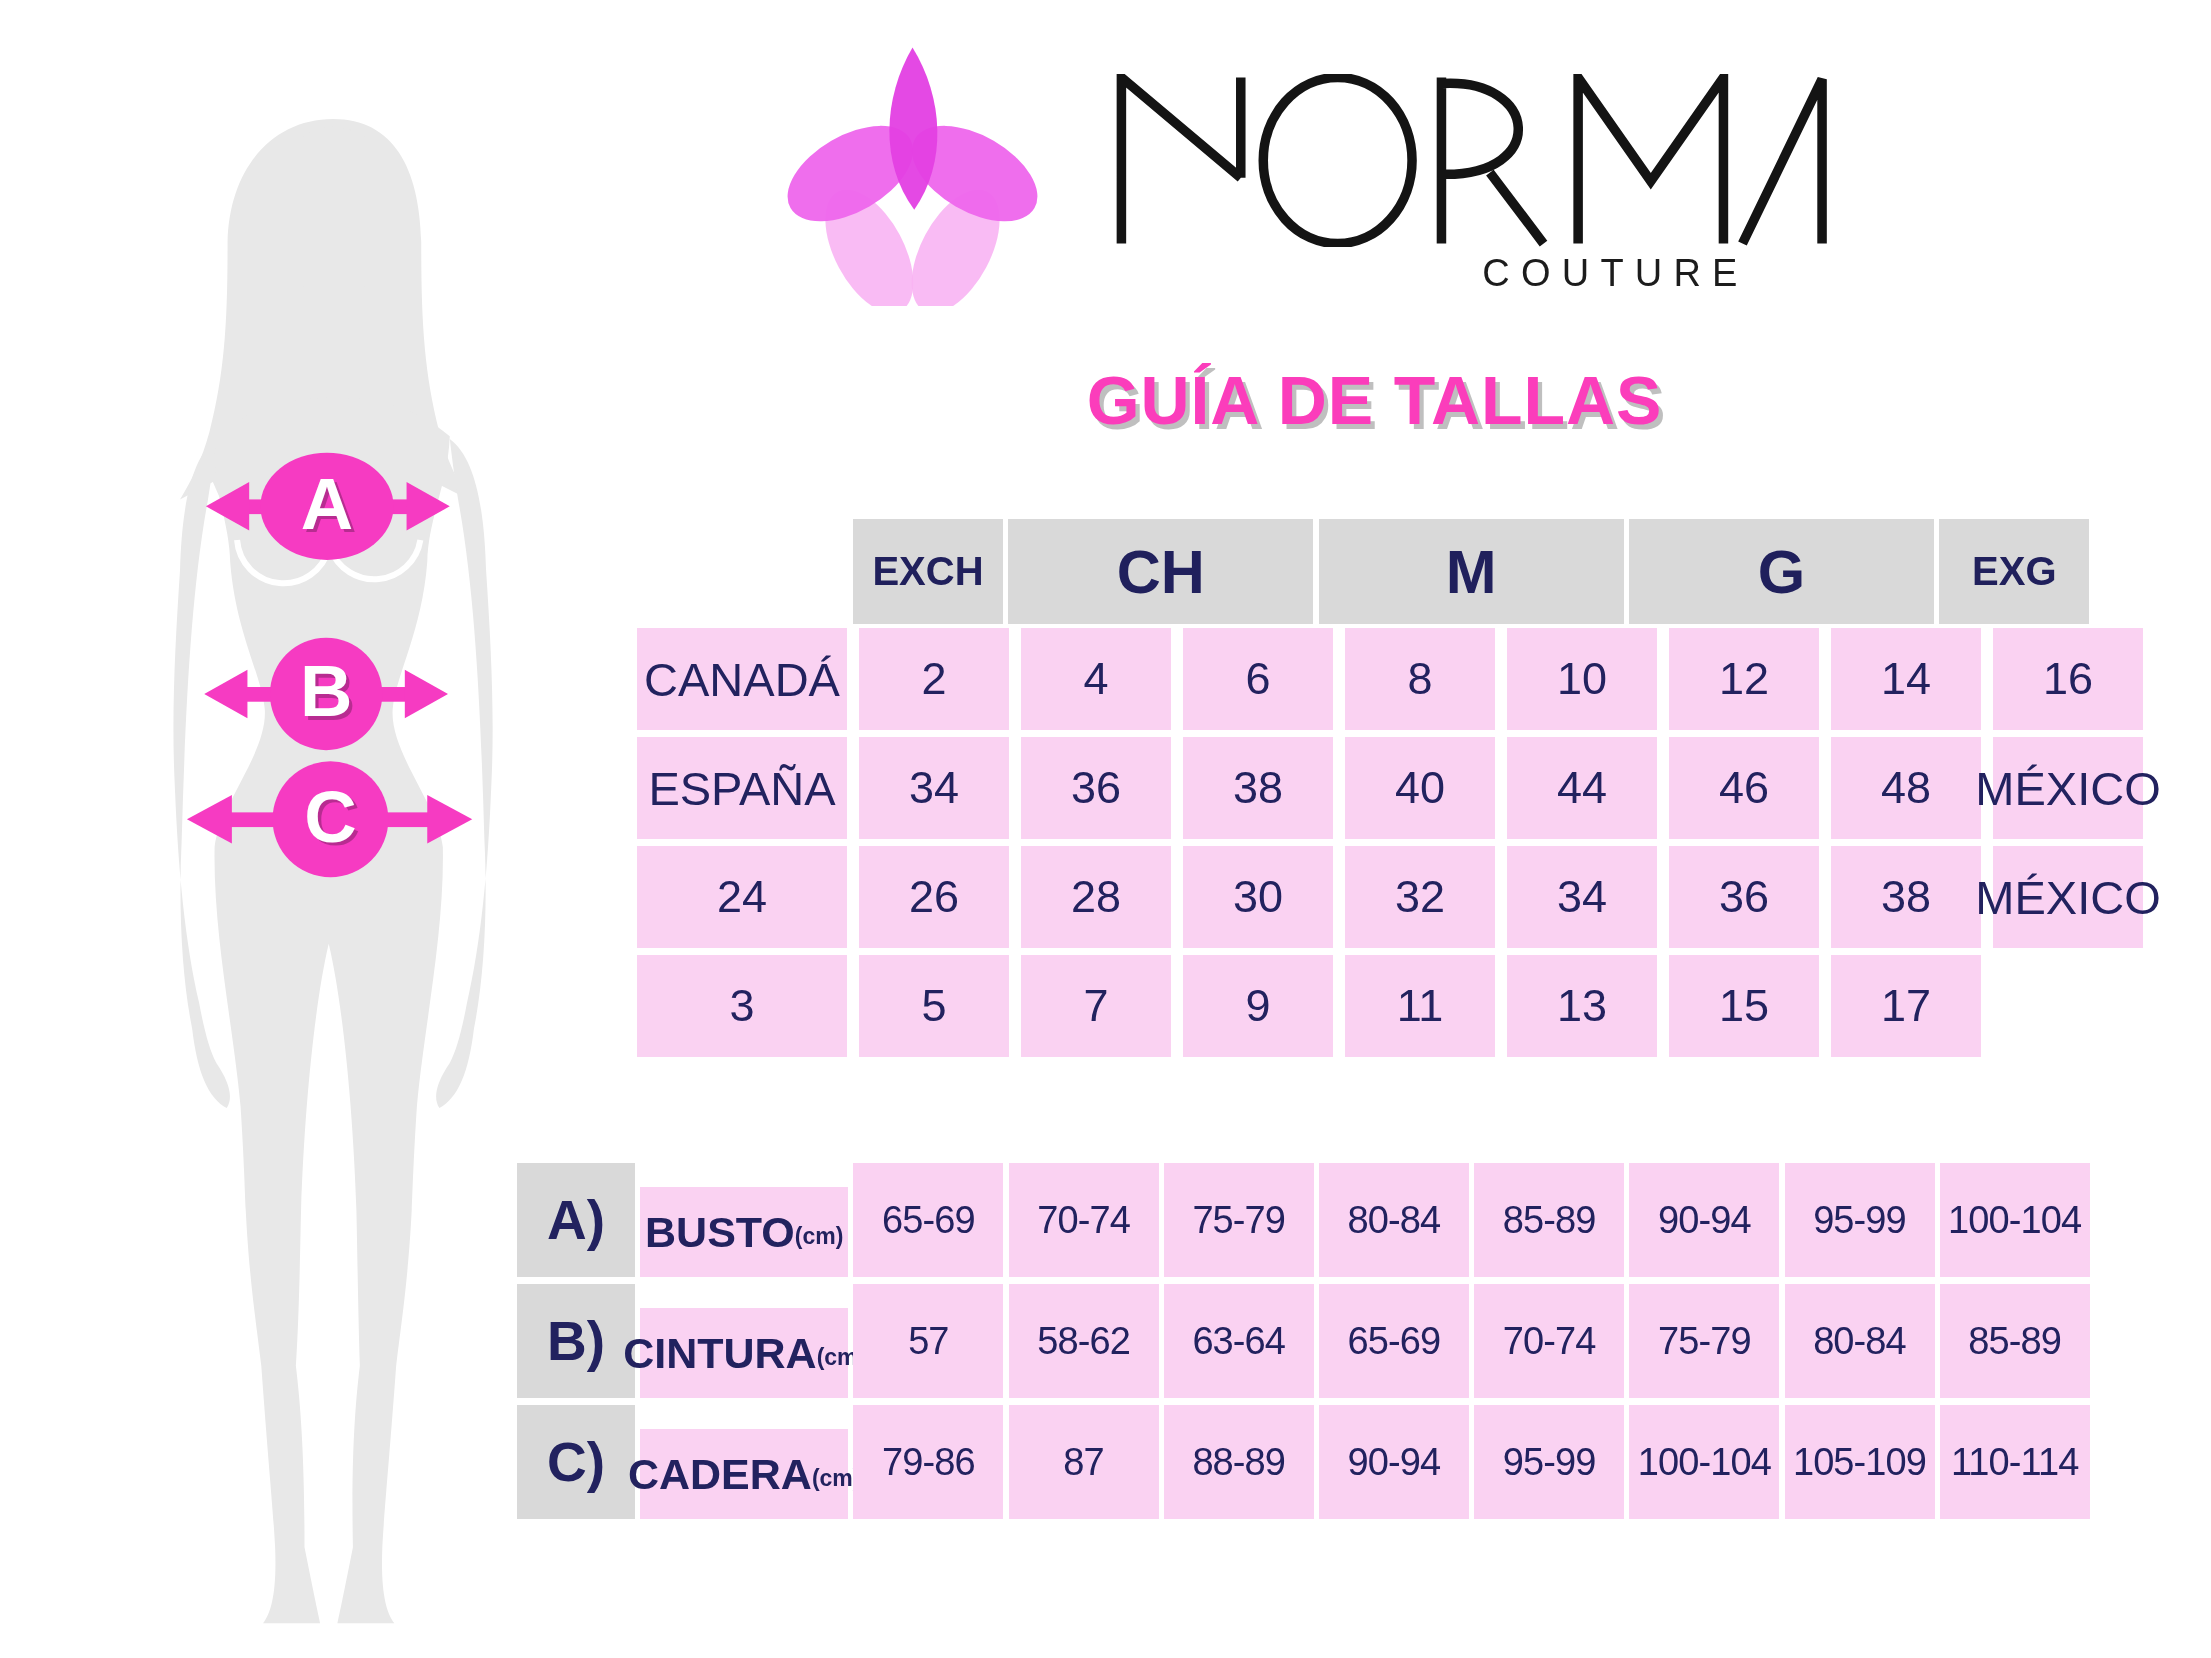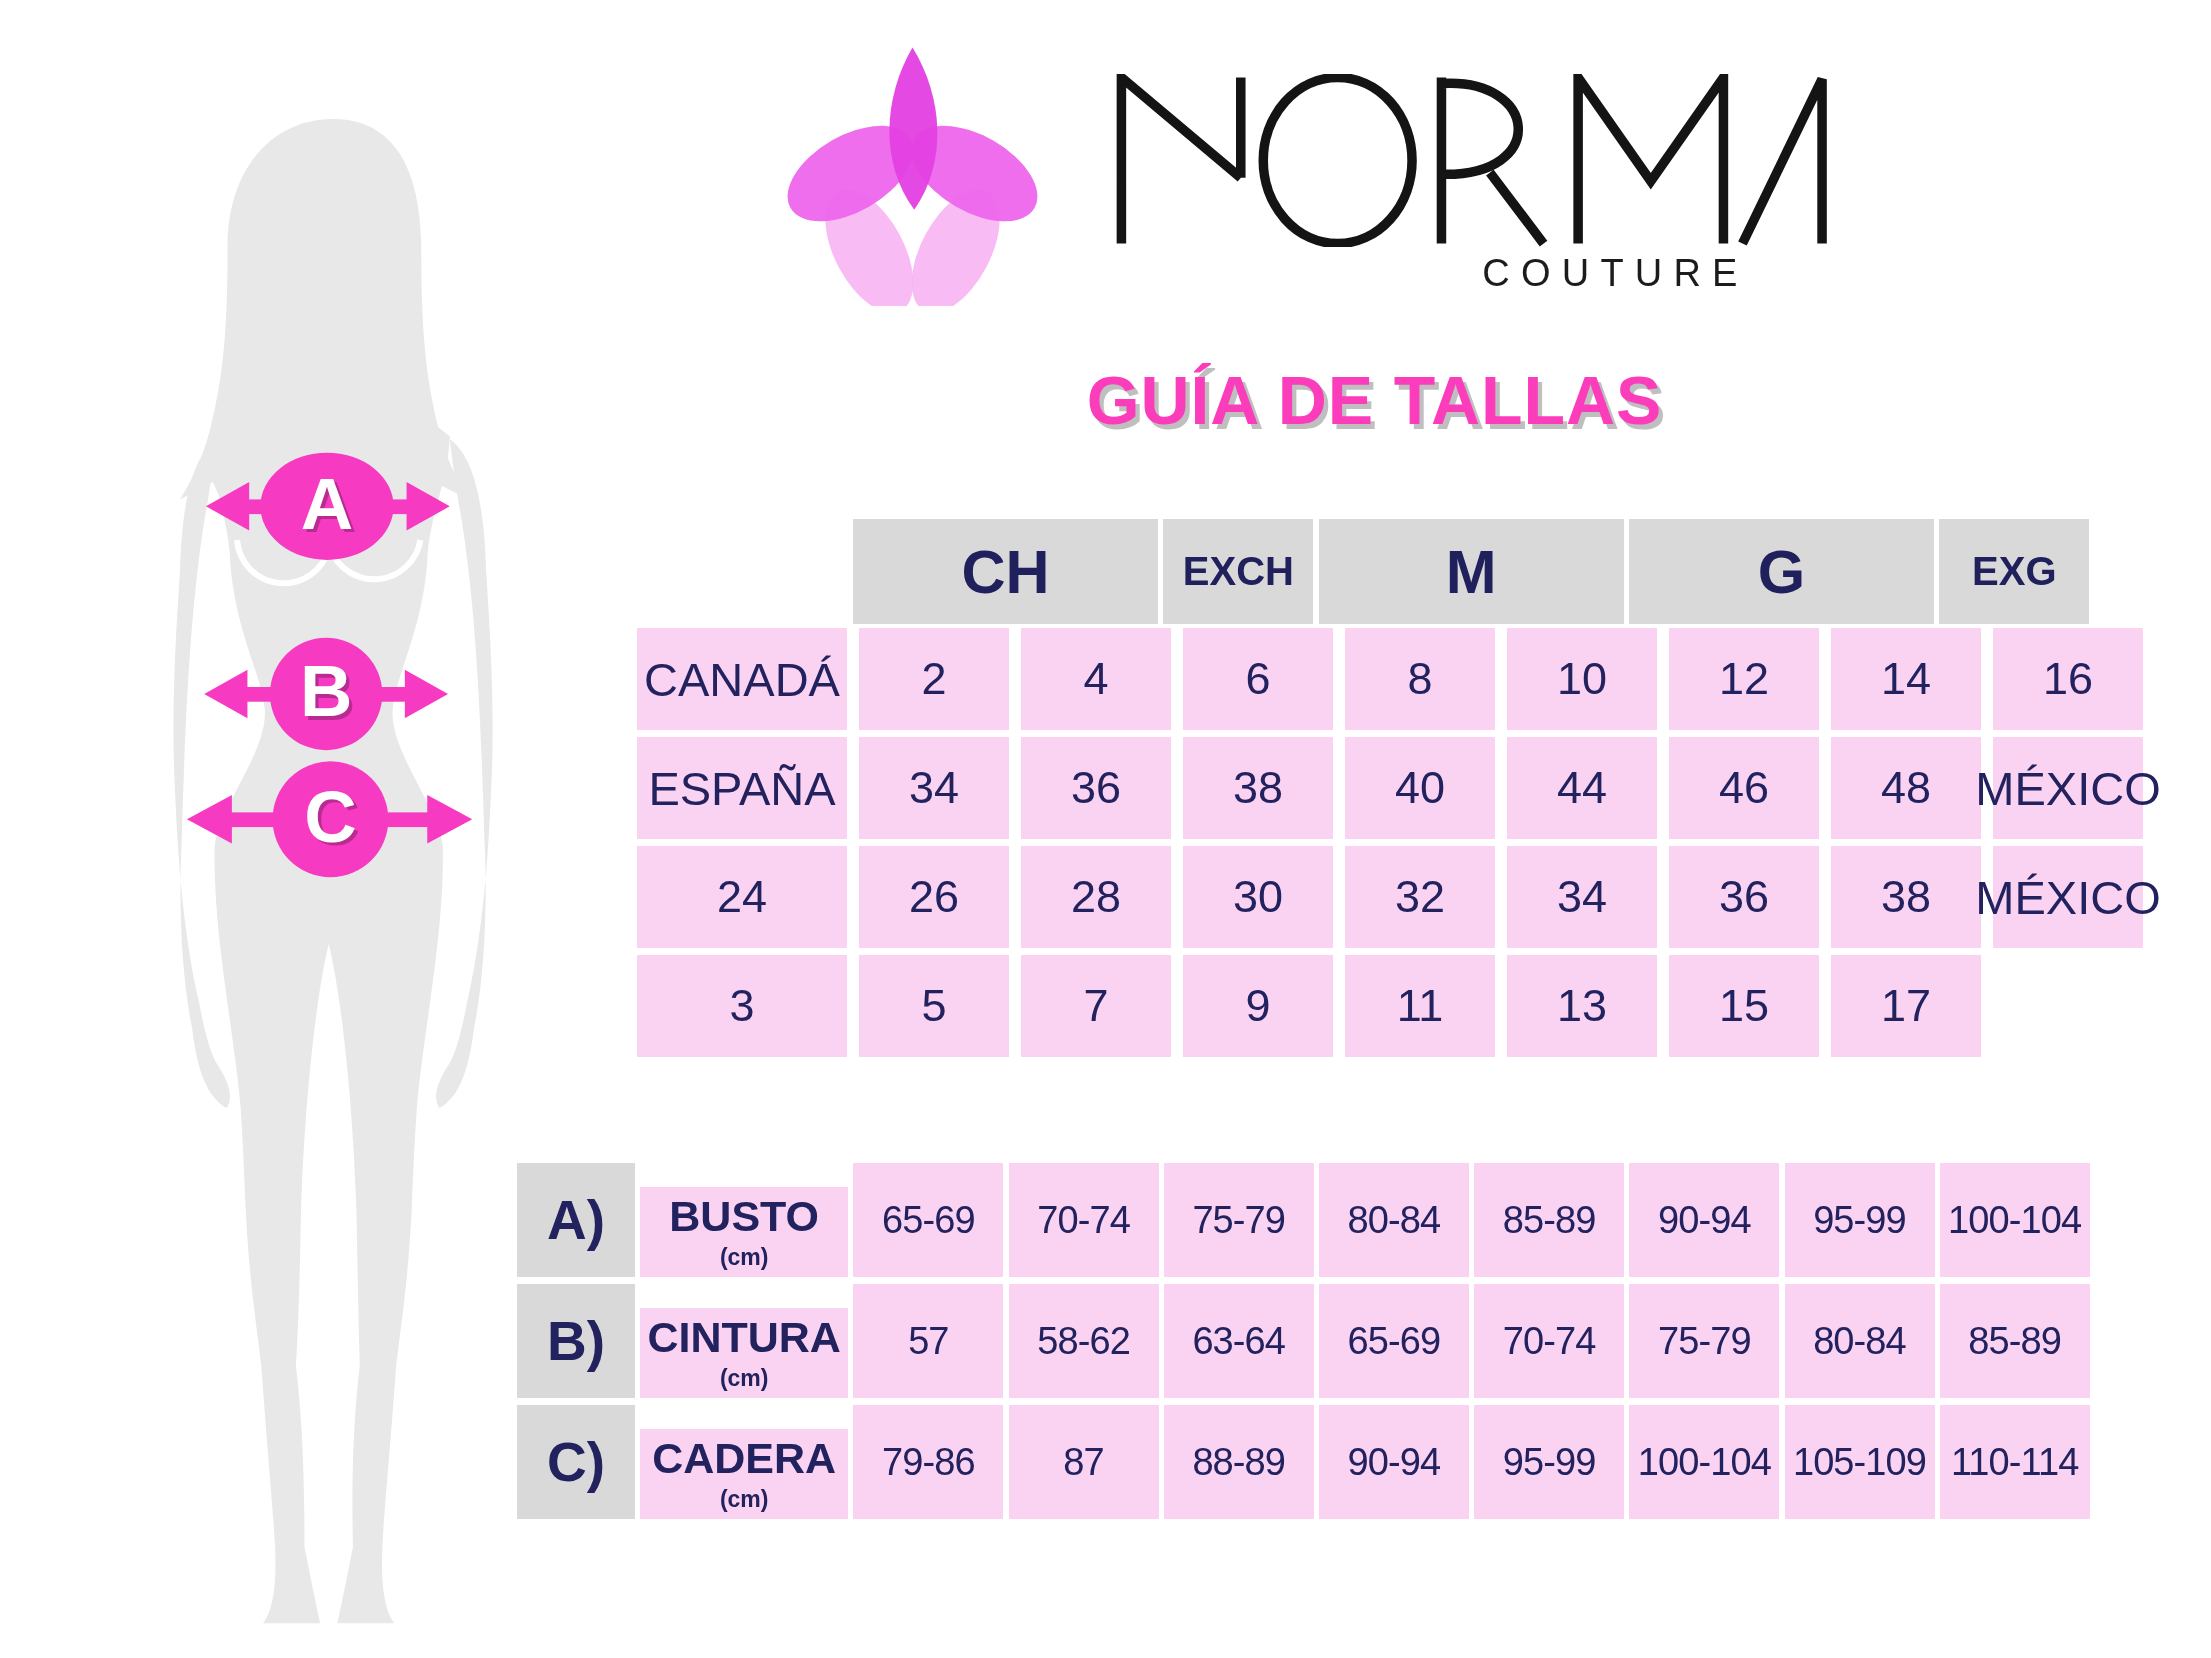--- a/index.html
+++ b/index.html
@@ -28,21 +28,21 @@
 
   .cell{display:flex;align-items:center;justify-content:center;}
   .gray{background:#d9d9d9;}
   .pink{background:#fad2f2;}
   .span2{grid-column:span 2;}
   .hbig{font-size:61px;font-weight:bold;color:#20205c;}
   .hsmall{font-size:40px;font-weight:bold;color:#20205c;}
   .t1label{font-size:47px;color:#22225f;}
   .num{font-size:45px;color:#22225f;}
   .t2letter{font-size:55px;font-weight:bold;color:#22225f;}
-  .t2label{flex-direction:column;margin-top:24px;}
+  .t2label{flex-direction:row;margin-top:24px;}
   .t2label .main{font-size:43px;font-weight:bold;color:#22225f;line-height:1;}
   .t2label .unit{font-size:23px;font-weight:bold;color:#22225f;margin-top:8.6px;line-height:1;}
   .t2val{font-size:38px;color:#22225f;letter-spacing:-0.9px;}
 
   
   .silhouette{position:absolute;left:78px;top:112px;width:683px;height:1546px;}
   .marker-letter{font-family:"Liberation Sans",sans-serif;font-weight:bold;font-size:84px;}
 </style>
 </head>
 <body>
@@ -140,22 +140,22 @@
     <ellipse cx="262" cy="100" rx="86" ry="96"></ellipse>
     <path d="M382,196 L382,4 M382,11 C495,4 505,118 384,116 M438,114 L500,196"></path>
     <path d="M540,196 L540,4 L624,124 L708,4 L708,196"></path>
     <path d="M730,196 L822,6 L822,196"></path>
   </svg>
   <div class="couture">COUTURE</div>
 
   <div class="title">GUÍA DE TALLAS</div>
 
   <div class="t1-header">
+    <div class="cell gray hsmall">EXCH</div>
     <div class="cell gray hbig span2">CH</div>
-    <div class="cell gray hsmall">EXCH</div>
     <div class="cell gray hbig span2">M</div>
     <div class="cell gray hbig span2">G</div>
     <div class="cell gray hsmall">EXG</div>
   </div>
 
   <div class="t1-body">
 
     <div class="cell pink t1label">CANADÁ</div>
     <div class="cell pink num">2</div>
     <div class="cell pink num">4</div>

